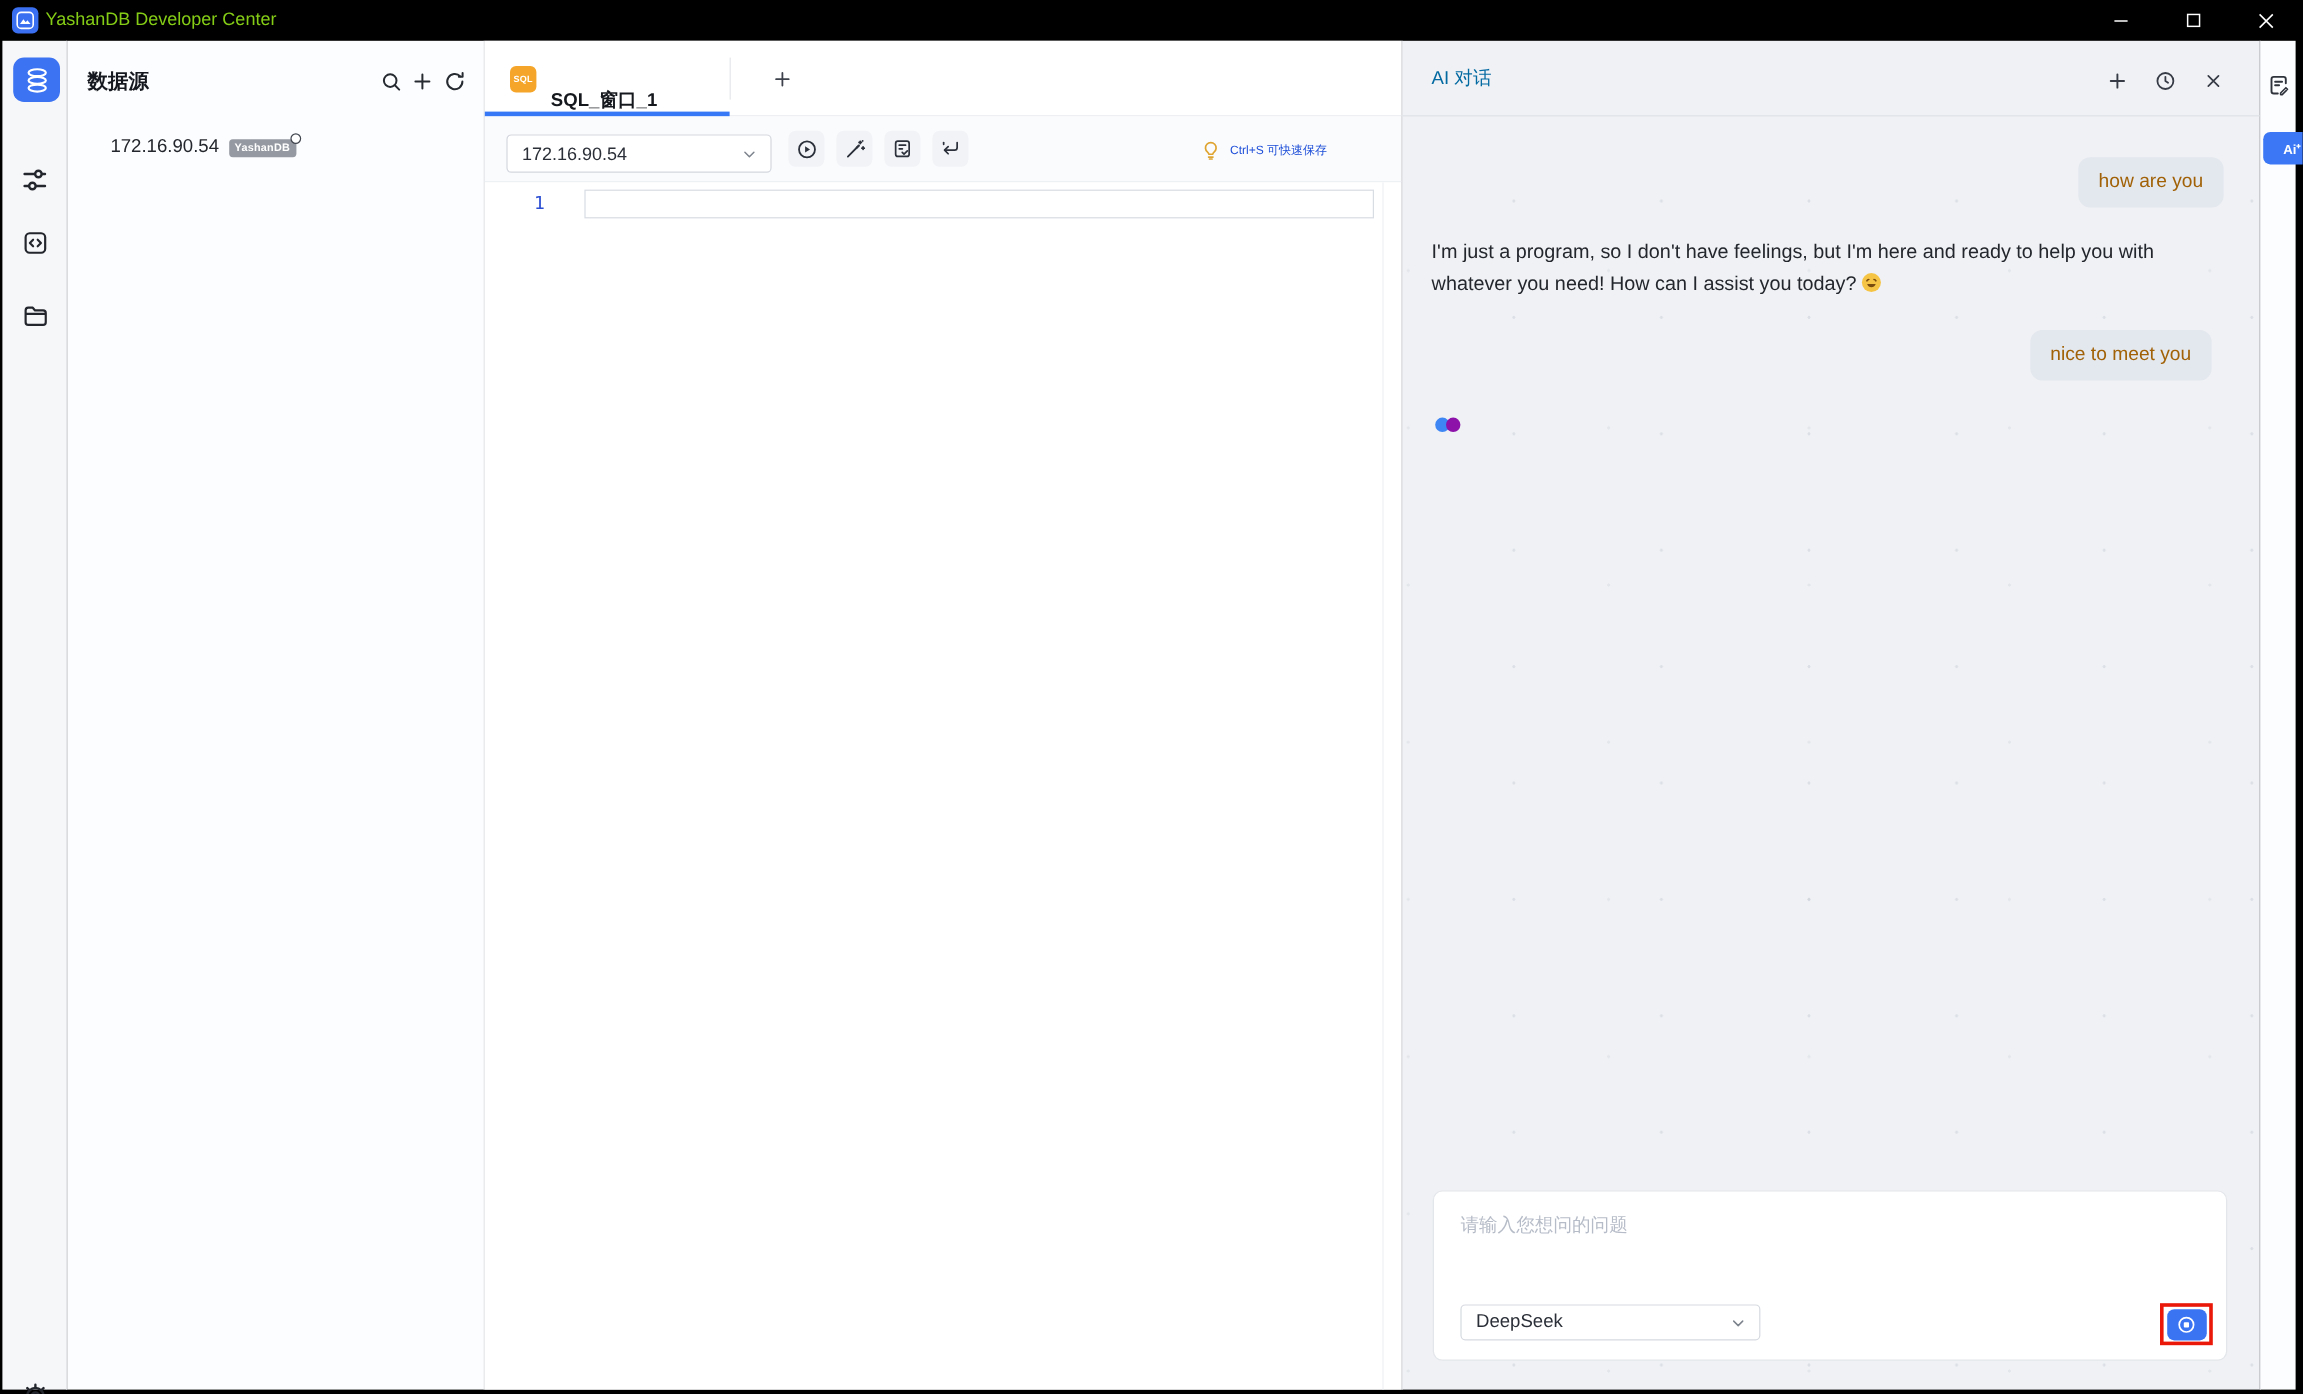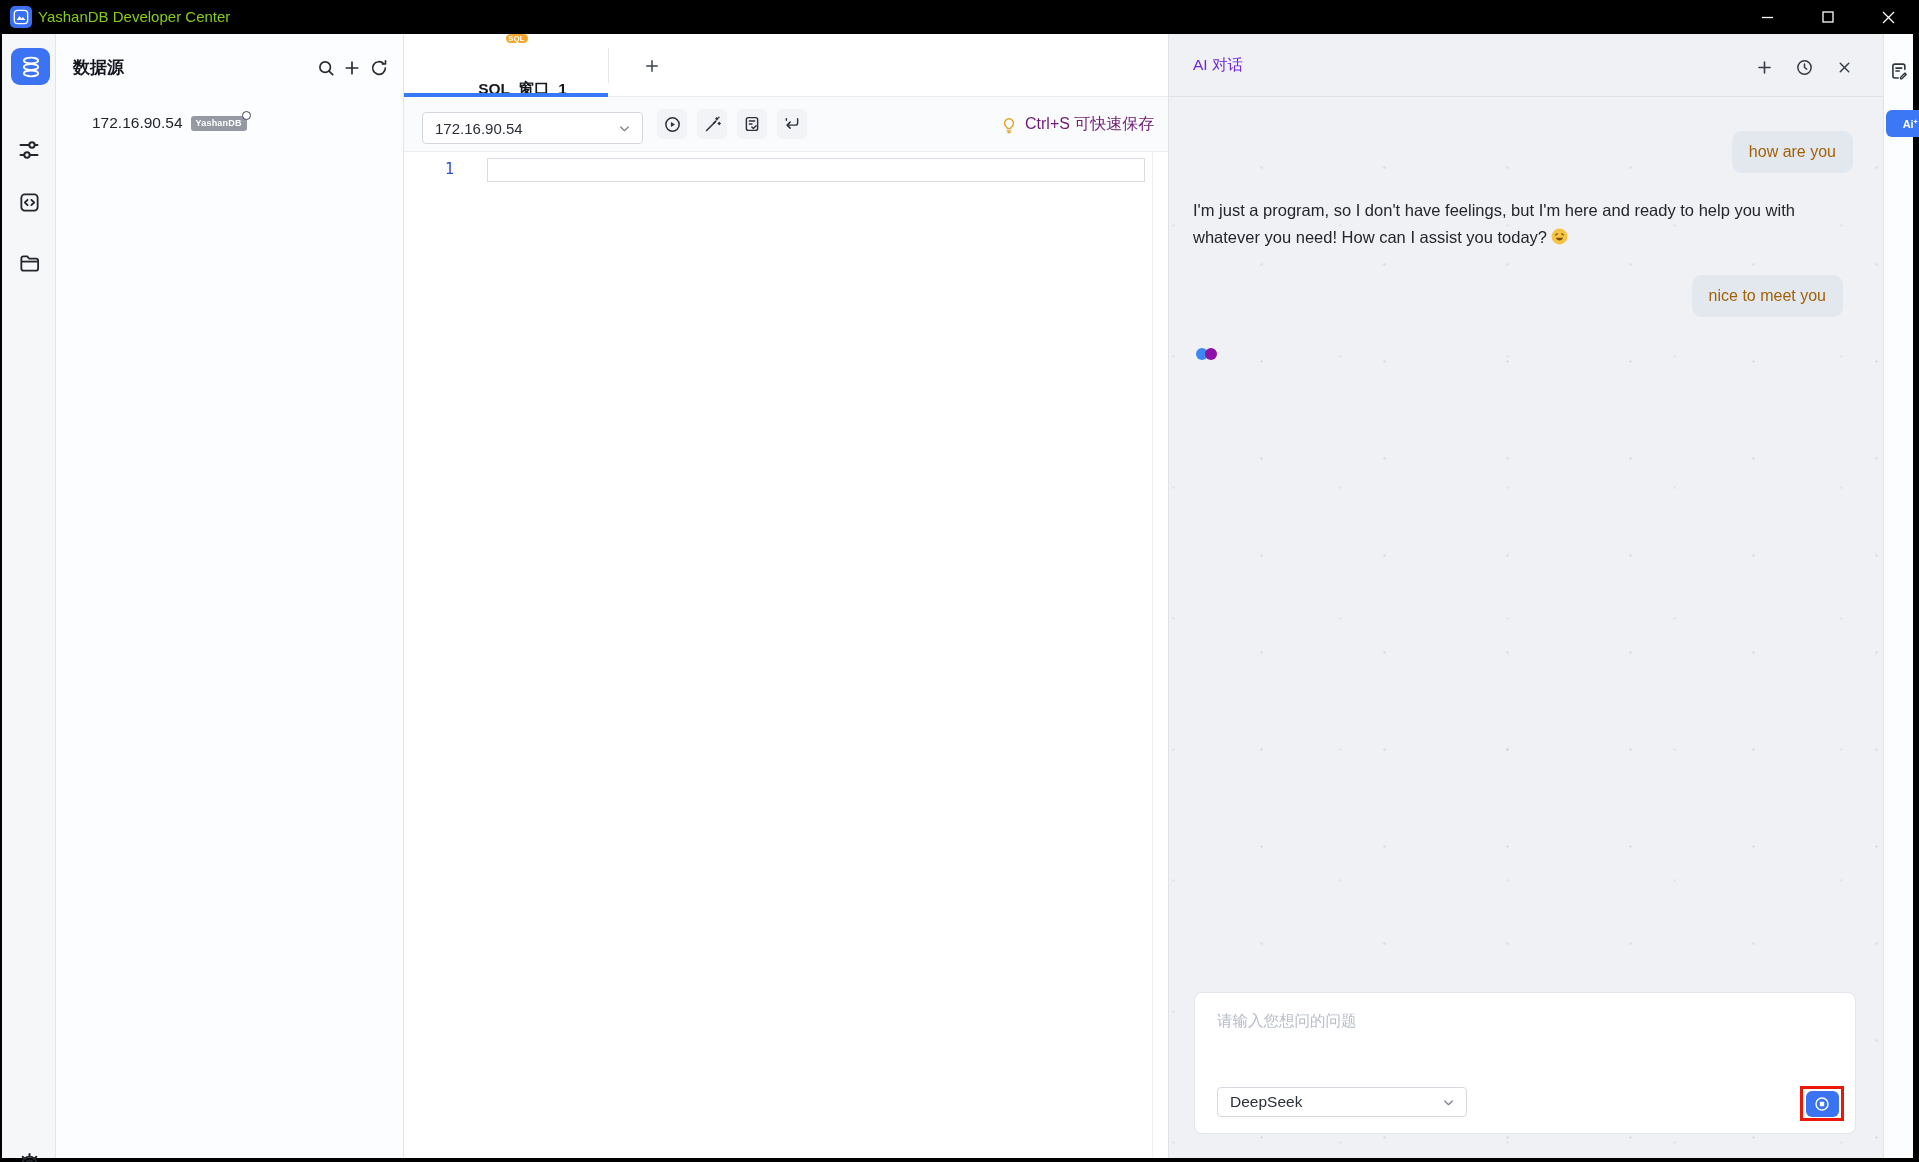--- a/index.html
+++ b/index.html
@@ -34,44 +34,44 @@
   .ds-tool { position:absolute; top:22px; width:24px; height:24px; display:flex; align-items:center; justify-content:center; color:#262a31; }
   .ds-search { left:258px; } .ds-plus { left:284px; } .ds-refresh { left:311px; }
   .ds-row { position:absolute; left:36px; top:78px; height:22px; display:flex; align-items:center; }
   .ds-host { font-size:15.5px; color:#23262c; }
   .ds-badge { position:relative; margin-left:8px; background:#9599a1; color:#fff; font-size:9px; font-weight:700; border-radius:3px; padding:2px 5px 3px; letter-spacing:.2px; }
   .ds-badge-dot { position:absolute; right:-4px; top:-5px; width:9px; height:9px; border-radius:50%; background:#fff; border:1.5px solid #3f444d; }
 
   
   .editor { position:absolute; left:404px; top:34px; width:764px; height:1124px; background:#fff; }
   .tabbar { position:relative; height:63px; background:#fff; border-bottom:1px solid #e9ebef; }
-  .tab { position:absolute; left:0; top:0; width:204px; height:63px; display:flex; align-items:center; padding-left:21px;flex-direction:column; }
+  .tab { position:absolute; left:0; top:0; width:204px; height:63px; display:flex; align-items:center; padding-left:21px; }
   .sql-icon { width:22px; height:22px; background:#f5a62a; border-radius:5px; color:#fff; font-size:7.5px; font-weight:700; display:flex; align-items:center; justify-content:center; letter-spacing:.3px; }
   .tab-label { margin-left:12px; font-size:15.5px; font-weight:700; color:#15181d;margin-top:36px; }
   .tab-underline { position:absolute; left:0; bottom:0; width:204px; height:4px; background:#3778f6; }
   .tab-sep { position:absolute; left:204px; top:14px; width:1px; height:35px; background:#e4e6ea; }
   .newtab { position:absolute; left:233px; top:17px; width:30px; height:30px; display:flex; align-items:center; justify-content:center; color:#3c414b; }
 
   .toolbar { position:relative; height:55px; background:#fafbfd; border-bottom:1px solid #eceef2; }
   .conn-select { position:absolute; left:18px; top:15px; width:221px; height:32px; background:#fff; border:1px solid #d4d8de; border-radius:4px; display:flex; align-items:center; padding:0 10px 0 12px; }
   .conn-value { flex:1; font-size:15px; color:#2b2f37; }
   .tool-btn { position:absolute; top:12px; width:30px; height:30px; background:#f1f3f6; border-radius:6px; display:flex; align-items:center; justify-content:center; color:#2b303a; }
   .tb1 { left:253px; } .tb2 { left:293px; } .tb3 { left:333px; } .tb4 { left:373px; }
   .save-hint { position:absolute; left:596px; top:0; height:55px; display:flex; align-items:center; gap:7px; }
-  .save-hint-text { font-size:16px; color:#701a75; }
+  .save-hint-text { font-size:10px; color:#1d4ed8; }
 
   .editor-body { position:relative; height:1006px; background:#fff; }
   .gutter-num { position:absolute; left:0; top:8px; width:56px; text-align:right; padding-right:6px; font-family:"DejaVu Sans Mono", monospace; font-size:15px; color:#2b4ed3; }
   .cur-line { position:absolute; left:83px; top:6px; width:658px; height:24px; background:#fff; border:1px solid #d8dce3; }
   .editor-vline { position:absolute; left:748px; top:0; bottom:0; width:1px; background:#eef0f3; }
 
   
   .ai-panel { position:absolute; left:1168px; top:34px; width:715px; height:1124px; background:#eff1f4; border-left:1px solid #e0e2e7; }
   .ai-header { position:relative; height:63px; border-bottom:1px solid #dfe2e7; display:flex; align-items:center; padding-left:24px; }
-  .ai-title { font-size:15.5px; color:#6d28d9; }
+  .ai-title { font-size:15.5px; color:#0369a1; }
   .ai-hbtn { position:absolute; top:19px; width:28px; height:28px; display:flex; align-items:center; justify-content:center; color:#363b45; }
   .ai-hplus { left:581px; } .ai-hclock { left:621px; } .ai-hclose { left:661px; }
   .ai-body { position:relative; height:1061px; }
   .bubble { position:absolute; height:42px; line-height:42px; padding:0 17px; background:#e3e7ee; border-radius:10px; font-size:16px; color:#a16207; white-space:nowrap; }
   .bub1 { right:30px; top:34px; }
   .bub2 { right:40px; top:178px; }
   .ai-reply { position:absolute; left:24px; top:100px; width:620px; font-size:16.5px; line-height:27px; color:#23262c; }
   .smiley { display:inline-block; vertical-align:-3px; margin-left:3px; }
   .load-dots { position:absolute; left:27px; top:251px; display:flex; }
   .dotA { width:12px; height:12px; border-radius:50%; background:#3d86f4; }

